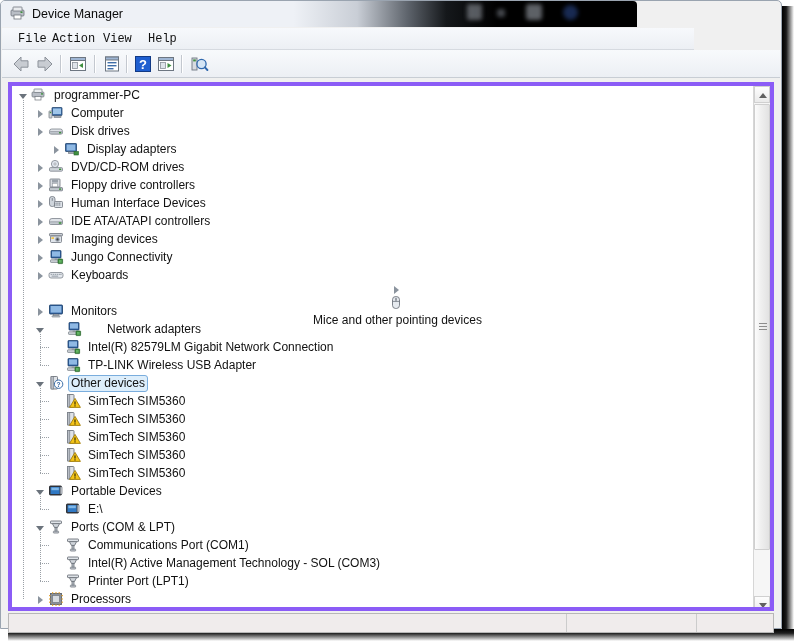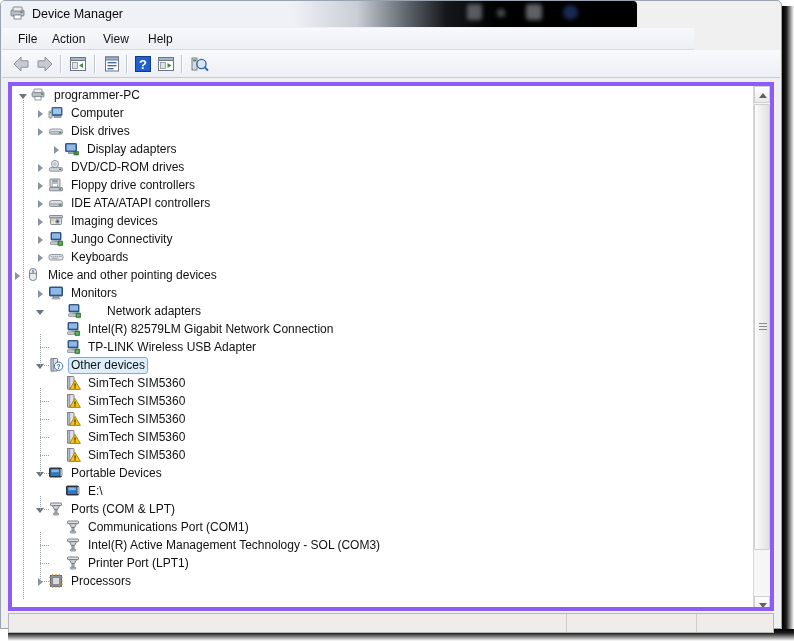--- a/index.html
+++ b/index.html
@@ -76,20 +76,21 @@
   #btn-close .glyph{font-weight:bold;font-size:13px;}
   .sq{width:9px;height:8px;border:1.6px solid #fff;box-sizing:border-box;}
   .dash{width:10px;height:2px;background:#fff;}
 
   
   #menubar{
     position:absolute;left:2px;top:28px;width:692px;height:22px;
     background:linear-gradient(to bottom,#f7f9fc 0%,#eceff4 100%);
     border-bottom:1px solid #d6dae0;
     box-sizing:border-box;
+    font-family:Liberation Mono, monospace;
   }
   .menu-item{
     position:absolute;top:2px;height:18px;line-height:18px;
     font-size:12px;color:#111;padding:0 8px;cursor:default;
   }
 
   
   #toolbar{
     position:absolute;left:2px;top:50px;width:778px;height:28px;
     background:linear-gradient(to bottom,#f8fafc 0%,#eceff4 100%);
@@ -351,20 +352,37 @@
         <rect x="4" y="2.4" width="6" height="3.2" fill="#9aa2ab"></rect>
         <rect x="4.6" y="6.6" width="4.8" height="3.2" fill="#fff" stroke="#8b9199" stroke-width="0.5"></rect>
         <rect x="1.5" y="10.6" width="13" height="3.2" rx="0.6" fill="#c4cad1" stroke="#6f757d" stroke-width="0.8"></rect>
         <rect x="11" y="11.4" width="2.2" height="1.4" fill="#3f8f3f"></rect>
             </svg></span>
           <span class="label">Floppy drive controllers</span>
         </div>
         <div class="row" style="padding-left: 23px;">
           <span class="twisty collapsed"></span>
           <span class="ico"><svg width="16" height="16" viewBox="0 0 16 16">
+        <rect x="1.5" y="1.5" width="5.5" height="10" rx="2.4" fill="#cfd5dc" stroke="#6f757d" stroke-width="0.8"></rect>
+        <line x1="4.25" y1="3" x2="4.25" y2="5.8" stroke="#6f757d" stroke-width="0.8"></line>
+        <rect x="6.5" y="6.5" width="8" height="6" rx="0.8" fill="#dfe4ea" stroke="#6f757d" stroke-width="0.8"></rect>
+        <g fill="#8b9199">
+          <rect x="7.4" y="7.6" width="1.4" height="1.2"></rect>
+                <rect x="9.2" y="7.6" width="1.4" height="1.2"></rect>
+          <rect x="11" y="7.6" width="1.4" height="1.2"></rect>
+                <rect x="7.4" y="9.4" width="1.4" height="1.2"></rect>
+          <rect x="9.2" y="9.4" width="1.4" height="1.2"></rect>
+                <rect x="11" y="9.4" width="1.4" height="1.2"></rect>
+        </g>
+            </svg></span>
+          <span class="label">Human Interface Devices</span>
+        </div>
+        <div class="row" style="padding-left: 23px;">
+          <span class="twisty collapsed"></span>
+          <span class="ico"><svg width="16" height="16" viewBox="0 0 16 16">
         <rect x="1.5" y="5.5" width="13" height="6" rx="2.4" fill="#dfe3e8" stroke="#7c838b" stroke-width="0.8"></rect>
         <rect x="1.5" y="8.8" width="13" height="2.7" rx="1" fill="#c3c9d0" stroke="#7c838b" stroke-width="0.6"></rect>
         <rect x="10.8" y="9.2" width="2.6" height="1.6" fill="#3f8f3f"></rect>
             </svg></span>
           <span class="label">IDE ATA/ATAPI controllers</span>
         </div>
         <div class="row" style="padding-left: 23px;">
           <span class="twisty collapsed"></span>
           <span class="ico"><svg width="16" height="16" viewBox="0 0 16 16">
         <rect x="1.5" y="2.5" width="13" height="2.4" rx="0.6" fill="#c9ced5" stroke="#6f757d" stroke-width="0.8"></rect>
@@ -396,21 +414,21 @@
                 <rect x="4.6" y="6.8" width="1.4" height="1.1"></rect>
           <rect x="6.6" y="6.8" width="1.4" height="1.1"></rect>
                 <rect x="8.6" y="6.8" width="1.4" height="1.1"></rect>
           <rect x="10.6" y="6.8" width="1.4" height="1.1"></rect>
                 <rect x="12.2" y="6.8" width="1.4" height="1.1"></rect>
           <rect x="3.6" y="8.6" width="6.6" height="1.1"></rect>
         </g>
             </svg></span>
           <span class="label">Keyboards</span>
         </div>
-        <div class="row" style="">
+        <div class="row" style="padding-left: 23px; flex-direction: column;">
           <span class="twisty collapsed"></span>
           <span class="ico"><svg width="16" height="16" viewBox="0 0 16 16">
         <rect x="4.5" y="1.5" width="7" height="12" rx="3.2" fill="#e6eaef" stroke="#6f757d" stroke-width="0.9"></rect>
         <line x1="8" y1="2.6" x2="8" y2="6.4" stroke="#6f757d" stroke-width="0.8"></line>
         <line x1="4.6" y1="6.4" x2="11.4" y2="6.4" stroke="#6f757d" stroke-width="0.8"></line>
         <rect x="7.3" y="3.1" width="1.4" height="2.4" rx="0.6" fill="#8b9199"></rect>
             </svg></span>
           <span class="label">Mice and other pointing devices</span>
         </div>
         <div class="row" style="padding-left: 23px;">

